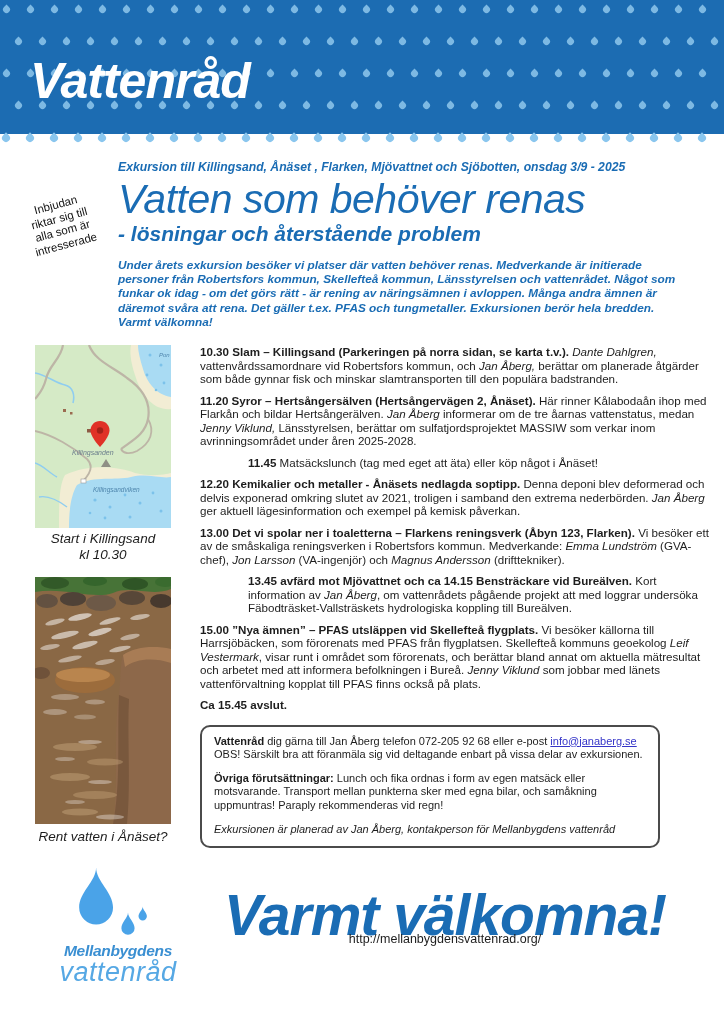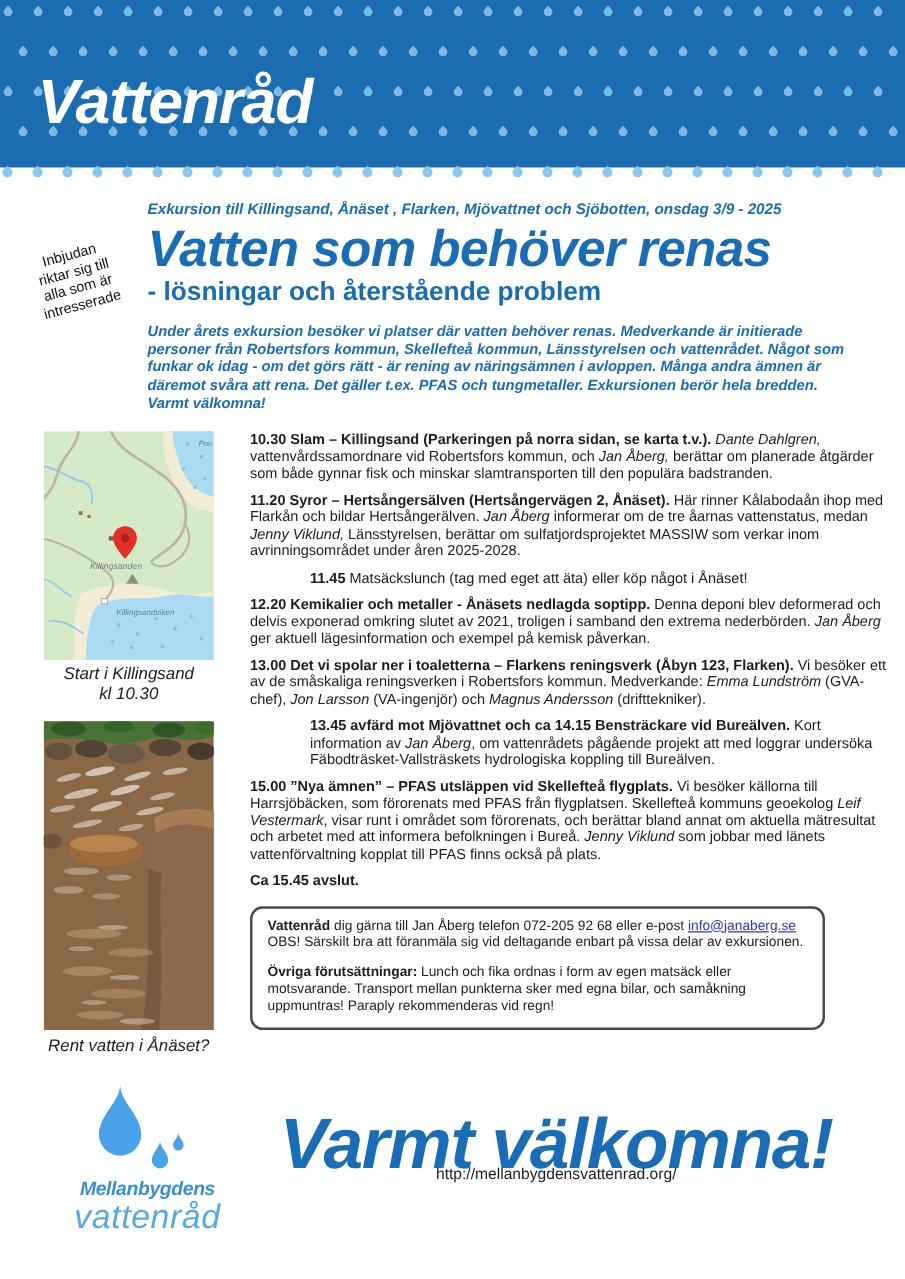--- a/index.html
+++ b/index.html
@@ -16,23 +16,23 @@
   .under-drops{position:absolute;left:0;top:133px;width:724px;height:14px;}
   .under-drops .drop{background:var(--drop2,#8ac6ee);width:8px;height:8px;}
 
   
   .side-note{position:absolute;left:2px;top:198px;width:118px;text-align:center;font-size:11.5px;line-height:13.5px;
     color:#111;transform:rotate(-15deg);white-space:pre-line;}
 
   
   .head{position:absolute;left:118px;top:160px;width:596px;}
   .kicker{margin:0;font-size:12.2px;font-weight:bold;font-style:italic;color:var(--accent,#1a6cb4);}
-  .title{margin:3px 0 0 0;font-size:41px;font-weight:bold;font-style:italic;color:var(--accent,#1a6cb4);
+  .title{margin:3px 0 0 0;font-size:41px;font-weight:normal;font-style:italic;color:var(--accent,#1a6cb4);
     letter-spacing:-0.5px;line-height:44px;}
-  .subtitle{margin:1px 0 0 0;font-size:21px;font-weight:bold;color:var(--accent,#1a6cb4);}
+  .subtitle{margin:1px 0 0 0;font-size:21px;font-weight:bold;font-style:italic;color:var(--accent,#1a6cb4);}
   .intro{margin:12px 0 0 0;width:562px;font-size:11.8px;line-height:14.2px;font-weight:bold;font-style:italic;
     color:var(--accent,#1a6cb4);}
 
   
   .left-col{position:absolute;left:35px;top:345px;width:136px;height:520px;}
   .fig-map{position:absolute;left:0;top:0;}
   .caption{position:absolute;left:-12px;width:160px;text-align:center;font-size:13.5px;line-height:16px;
     font-style:italic;color:#1d1d1d;white-space:pre-line;}
   .cap-map{top:186px;font-style:italic;}
   .fig-photo{position:absolute;left:0;top:232px;}
@@ -344,20 +344,21 @@
         <p class="sched"><span class="seg-b">12.20 Kemikalier och metaller - Ånäsets nedlagda soptipp. </span><span class="seg-n">Denna deponi blev deformerad och delvis exponerad omkring slutet av 2021, troligen i samband den extrema nederbörden. </span><span class="seg-i">Jan Åberg</span><span class="seg-n"> ger aktuell lägesinformation och exempel på kemisk påverkan.</span></p>
         <p class="sched"><span class="seg-b">13.00 Det vi spolar ner i toaletterna – Flarkens reningsverk (Åbyn 123, Flarken). </span><span class="seg-n">Vi besöker ett av de småskaliga reningsverken i Robertsfors kommun. Medverkande: </span><span class="seg-i">Emma Lundström</span><span class="seg-n"> (GVA-chef), </span><span class="seg-i">Jon Larsson</span><span class="seg-n"> (VA-ingenjör) och </span><span class="seg-i">Magnus Andersson</span><span class="seg-n"> (drifttekniker).</span></p>
         <p class="sched indent"><span class="seg-b">13.45 avfärd mot Mjövattnet och ca 14.15 Bensträckare vid Bureälven. </span><span class="seg-n">Kort information av </span><span class="seg-i">Jan Åberg</span><span class="seg-n">, om vattenrådets pågående projekt att med loggrar undersöka Fäbodträsket-Vallsträskets hydrologiska koppling till Bureälven.</span></p>
         <p class="sched"><span class="seg-b">15.00 ”Nya ämnen” – PFAS utsläppen vid Skellefteå flygplats. </span><span class="seg-n">Vi besöker källorna till Harrsjöbäcken, som förorenats med PFAS från flygplatsen. Skellefteå kommuns geoekolog </span><span class="seg-i">Leif Vestermark</span><span class="seg-n">, visar runt i området som förorenats, och berättar bland annat om aktuella mätresultat och arbetet med att informera befolkningen i Bureå. </span><span class="seg-i">Jenny Viklund</span><span class="seg-n"> som jobbar med länets vattenförvaltning kopplat till PFAS finns också på plats.</span></p>
         <p class="sched"><span class="seg-b">Ca 15.45 avslut.</span></p>
       </div>
     <div class="info-box">
       <div>
           <p class="box-p"><span class="seg-b">Vattenråd</span><span class="seg-n"> dig gärna till Jan Åberg telefon 072-205 92 68 eller e-post </span><a href="#" class="seg-l">info@janaberg.se</a><br><span class="seg-n">OBS! Särskilt bra att föranmäla sig vid deltagande enbart på vissa delar av exkursionen.</span></p>
           <p class="box-p"><span class="seg-b">Övriga förutsättningar:</span><span class="seg-n"> Lunch och fika ordnas i form av egen matsäck eller motsvarande. Transport mellan punkterna sker med egna bilar, och samåkning uppmuntras! Paraply rekommenderas vid regn!</span></p>
+          <p class="box-p"><span class="seg-i">Exkursionen är planerad av Jan Åberg, kontakperson för Mellanbygdens vattenråd</span></p>
         </div>
     </div>
   </section>
 
   <div class="footer-logo">
     <svg width="90" height="72" viewBox="0 0 90 72">
       <path d="M30,2 C30,20 8,34 8,54 a22,22 0 0 0 44,0 C52,34 30,20 30,2 Z" transform="scale(0.77)" fill="var(--logoblue,#4aa3e8)"></path>
       <path d="M30,2 C30,20 8,34 8,54 a22,22 0 0 0 44,0 C52,34 30,20 30,2 Z" transform="translate(46,46) scale(0.30)" fill="var(--logoblue,#4aa3e8)"></path>
       <path d="M30,2 C30,20 8,34 8,54 a22,22 0 0 0 44,0 C52,34 30,20 30,2 Z" transform="translate(64,40) scale(0.19)" fill="var(--logoblue,#4aa3e8)"></path>
     </svg>

